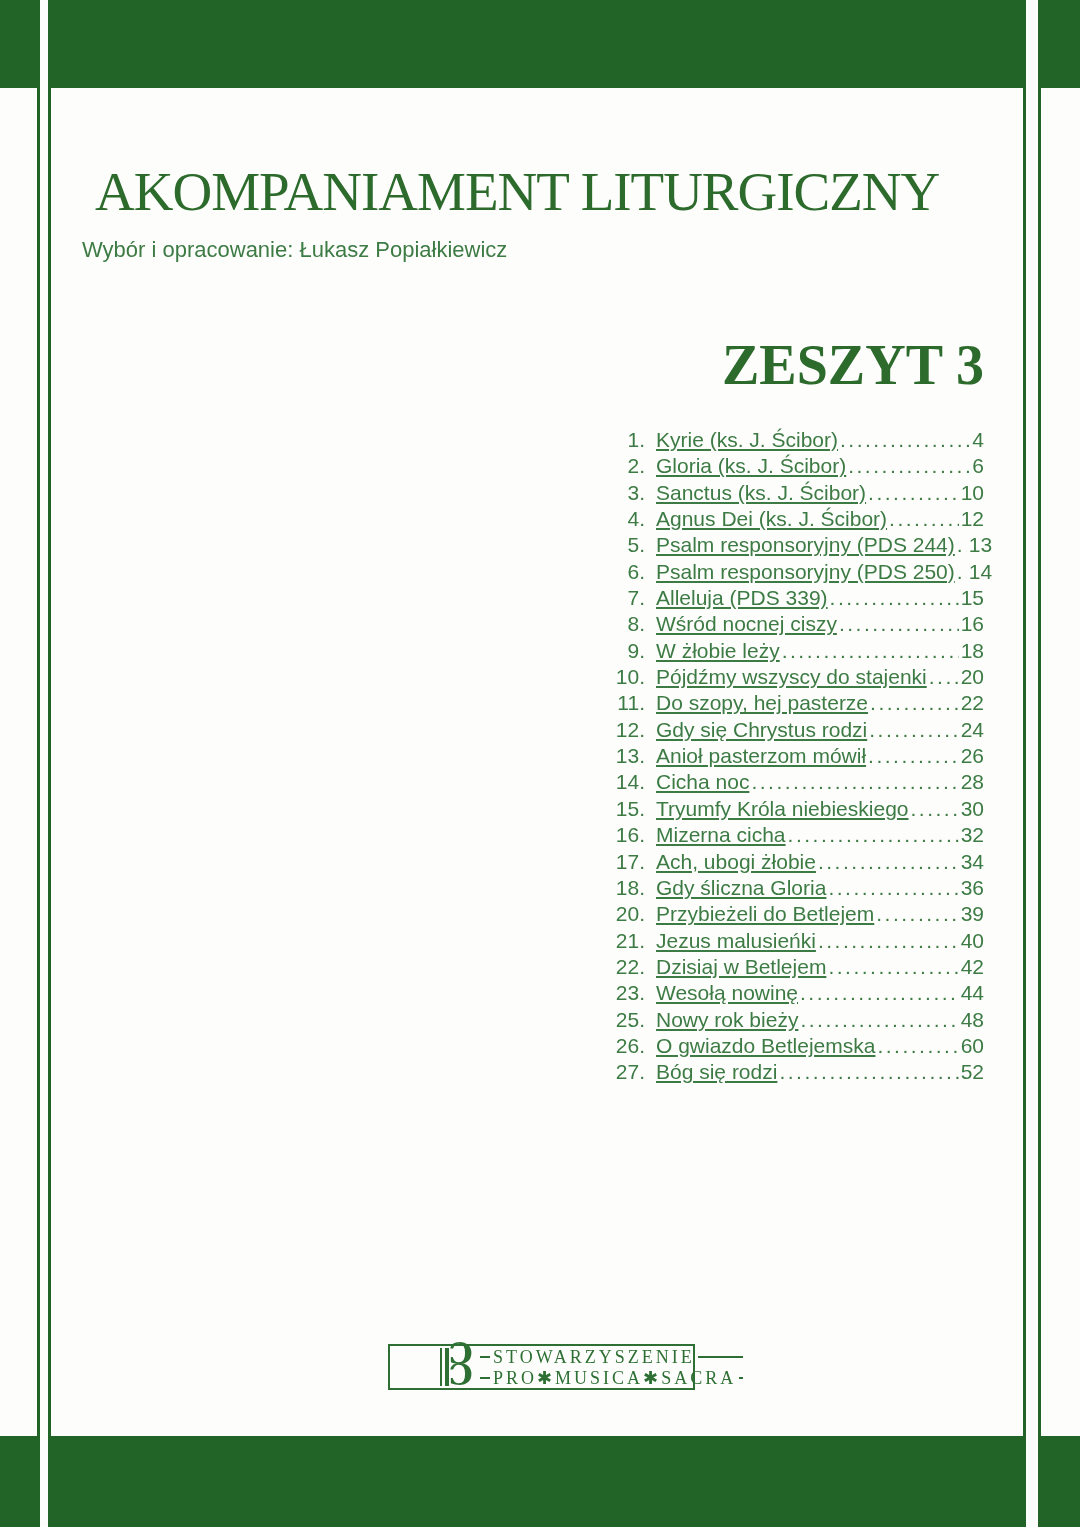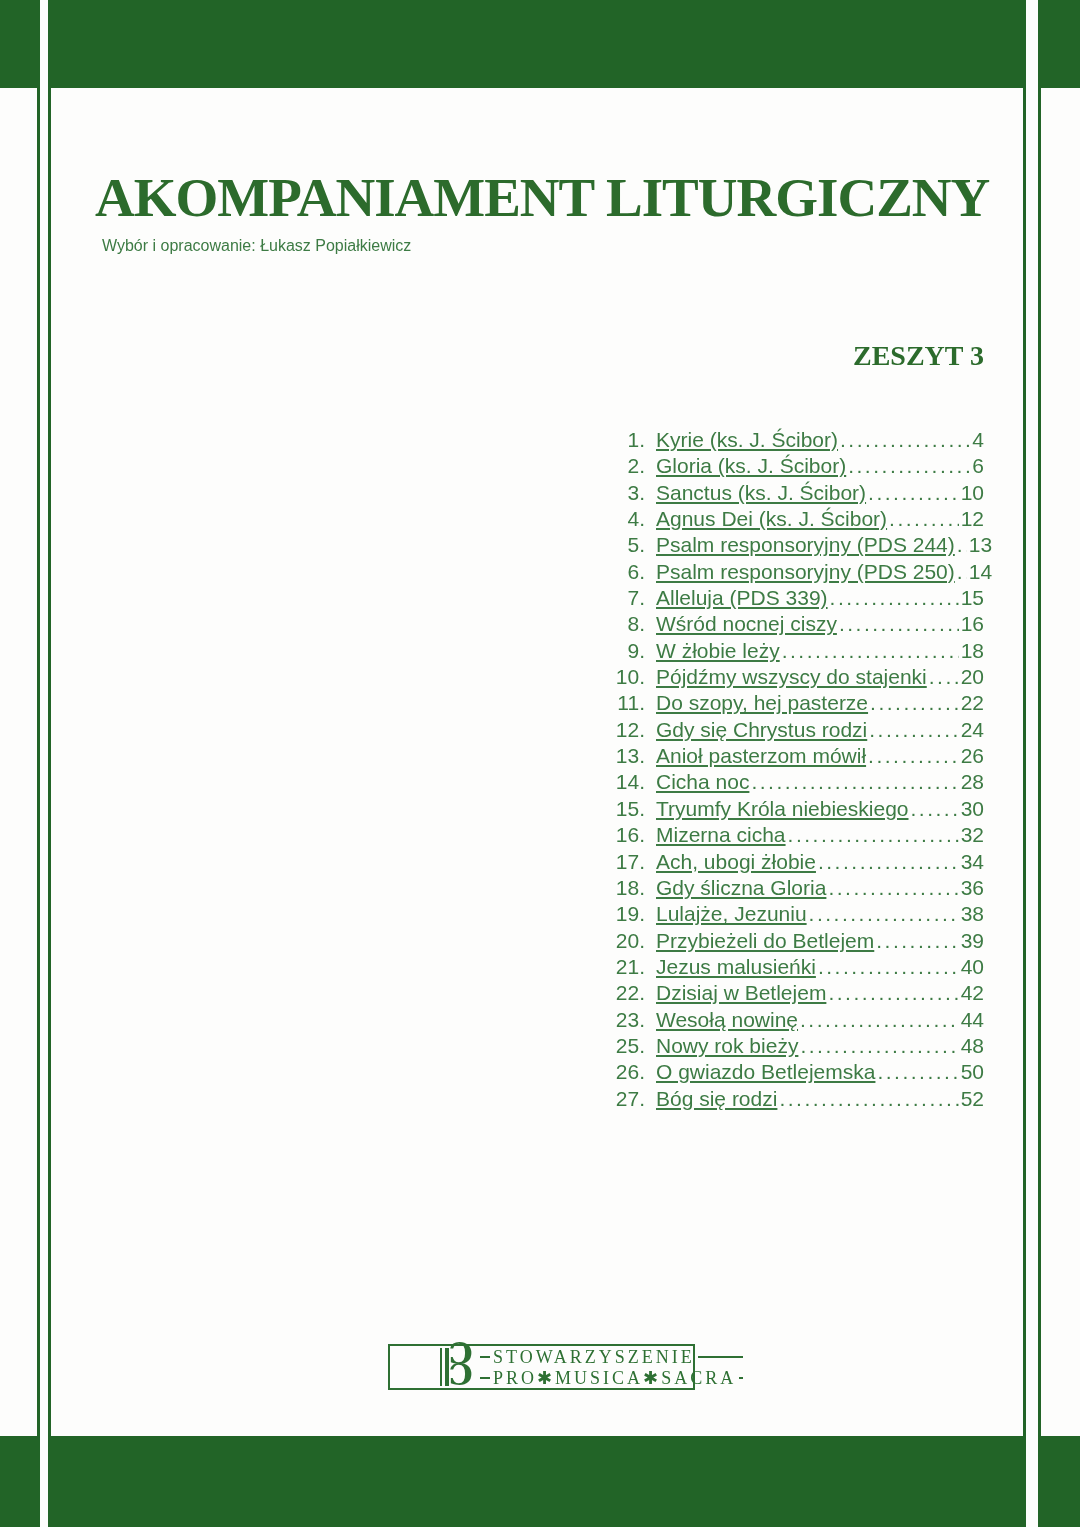--- a/index.html
+++ b/index.html
@@ -23,33 +23,33 @@
   .band-top{top:0;height:88px;}
   .band-bottom{top:1436px;height:91px;}
   .vrule{position:absolute;top:0;bottom:0;background:var(--page-bg);
          border-left:3px solid var(--band-green);
          border-right:3px solid var(--band-green);z-index:2;}
   .vrule-left{left:37px;width:14px;}
   .vrule-right{left:1023px;width:18px;}
 
   
   .title{
-    position:absolute;left:95px;top:166px;
+    position:absolute;left:95px;top:160px;
     font-family:"Liberation Serif", serif;
-    font-weight:bold;font-size:55px;letter-spacing:-1px;
+    font-weight:normal;font-size:55px;letter-spacing:-1px;
     color:var(--heading-green);white-space:nowrap;z-index:3;
   }
   .subtitle{
-    position:absolute;left:102px;top:237px;
-    font-size:16px;color:var(--text-green);white-space:nowrap;z-index:3;
+    position:absolute;left:82px;top:237px;
+    font-size:22px;color:var(--text-green);white-space:nowrap;z-index:3;
   }
   .zeszyt{
-    position:absolute;right:96px;top:340px;
+    position:absolute;right:96px;top:333px;
     font-family:"Liberation Serif", serif;
-    font-weight:bold;font-size:28px;
+    font-weight:bold;font-size:56px;
     color:var(--heading-green);white-space:nowrap;z-index:3;
   }
 
   
   .toc{
     position:absolute;left:612px;top:427px;width:372px;z-index:3;
     font-size:21px;color:var(--text-green);
   }
   .toc-row{display:flex;align-items:baseline;line-height:26.35px;height:26.35px;}
   .toc-num{flex:0 0 33px;text-align:right;margin-right:11px;}
@@ -205,26 +205,20 @@
         <span class="toc-dots"></span>
         <span class="toc-page">34</span>
       </div>
       <div class="toc-row">
         <span class="toc-num">18.</span>
         <span class="toc-label">Gdy śliczna Gloria</span>
         <span class="toc-dots"></span>
         <span class="toc-page">36</span>
       </div>
       <div class="toc-row">
-        <span class="toc-num">19.</span>
-        <span class="toc-label">Lulajże, Jezuniu</span>
-        <span class="toc-dots"></span>
-        <span class="toc-page">38</span>
-      </div>
-      <div class="toc-row">
         <span class="toc-num">20.</span>
         <span class="toc-label">Przybieżeli do Betlejem</span>
         <span class="toc-dots"></span>
         <span class="toc-page">39</span>
       </div>
       <div class="toc-row">
         <span class="toc-num">21.</span>
         <span class="toc-label">Jezus malusieńki</span>
         <span class="toc-dots"></span>
         <span class="toc-page">40</span>
@@ -244,21 +238,21 @@
       <div class="toc-row">
         <span class="toc-num">25.</span>
         <span class="toc-label">Nowy rok bieży</span>
         <span class="toc-dots"></span>
         <span class="toc-page">48</span>
       </div>
       <div class="toc-row">
         <span class="toc-num">26.</span>
         <span class="toc-label">O gwiazdo Betlejemska</span>
         <span class="toc-dots"></span>
-        <span class="toc-page">50</span>
+        <span class="toc-page">60</span>
       </div>
       <div class="toc-row">
         <span class="toc-num">27.</span>
         <span class="toc-label">Bóg się rodzi</span>
         <span class="toc-dots"></span>
         <span class="toc-page">52</span>
       </div>
     </div>
 
   <div class="logo">

